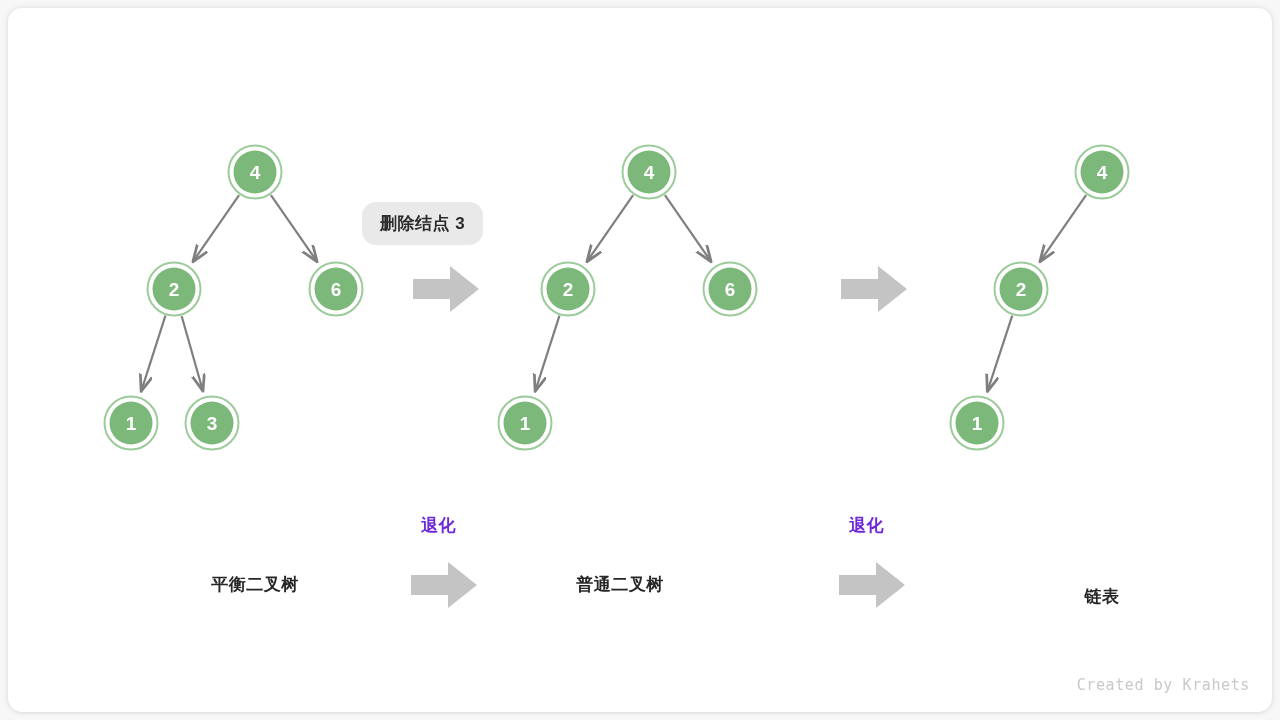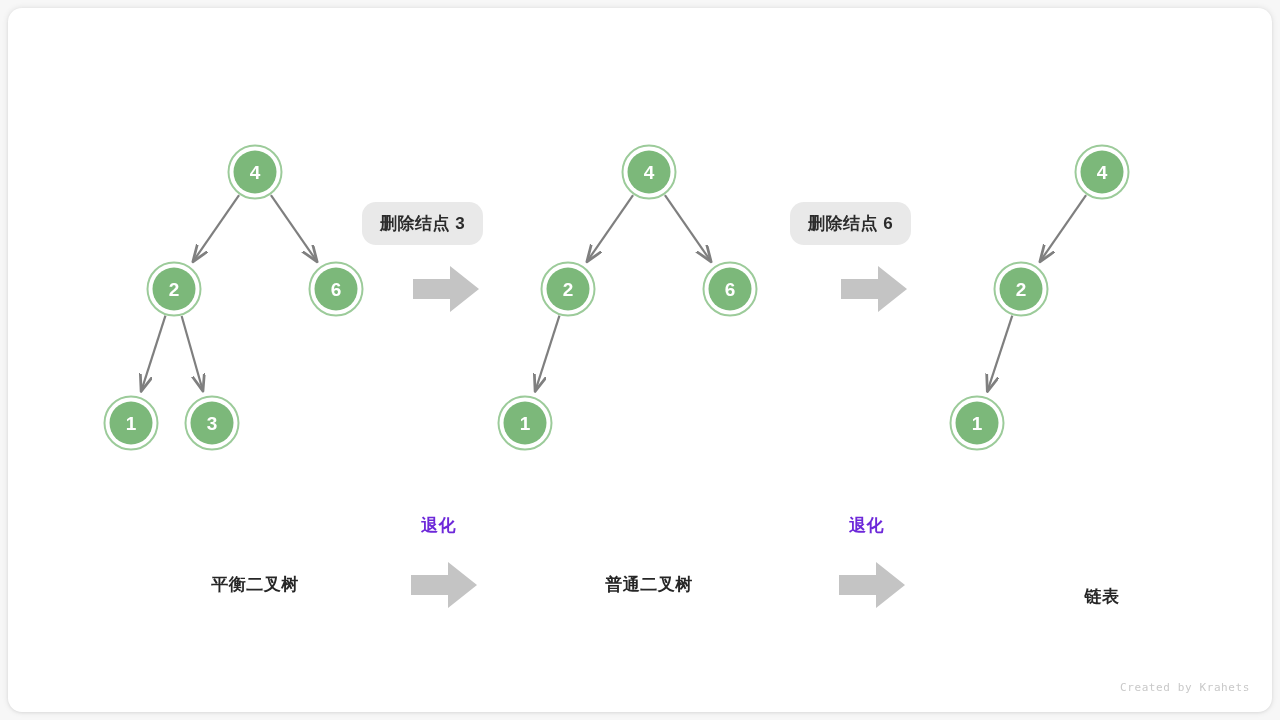--- a/index.html
+++ b/index.html
@@ -114,21 +114,21 @@
     letter-spacing: 0.5px;
     transform: translateX(-50%);
   }
 
   .credit {
     position: absolute;
     right: 22px;
     bottom: 18px;
     color: #c9c9c9;
     font-family: "DejaVu Sans Mono", "Liberation Mono", monospace;
-    font-size: 11px;
+    font-size: 15px;
     letter-spacing: 0.6px;
     white-space: nowrap;
     margin-left: 43px;
   }
 </style>
 </head>
 <body>
 
 <div id="canvas">
   <div id="card">
@@ -211,21 +211,20 @@
             <circle cx="969" cy="415" r="26.5" class="node-ring"></circle>
             <circle cx="969" cy="415" r="21.5" class="node-disc"></circle>
             <text x="969" y="415.5" class="node-label">1</text>
           </g>
         </g>
     </svg>
 
     <div id="overlay">
 
       <div class="step-chip" style="left:354px; top:194px;">删除结点  3</div>
-      <div class="step-chip" style="left:782px; top:194px;">删除结点  6</div>
 
       <div class="block-arrow" style="left:405px; top:256px;">
         <svg viewBox="0 0 66 50" preserveAspectRatio="none">
           <path d="M0,15 L37,15 L37,2 L66,25 L37,48 L37,35 L0,35 Z"></path>
         </svg>
       </div>
       <div class="block-arrow" style="left:833px; top:256px;">
         <svg viewBox="0 0 66 50" preserveAspectRatio="none">
           <path d="M0,15 L37,15 L37,2 L66,25 L37,48 L37,35 L0,35 Z"></path>
         </svg>
@@ -239,20 +238,20 @@
           <path d="M0,15 L37,15 L37,2 L66,25 L37,48 L37,35 L0,35 Z"></path>
         </svg>
       </div>
       <div class="block-arrow" style="left:831px; top:552px;">
         <svg viewBox="0 0 66 50" preserveAspectRatio="none">
           <path d="M0,15 L37,15 L37,2 L66,25 L37,48 L37,35 L0,35 Z"></path>
         </svg>
       </div>
 
       <div class="caption" style="left:247px; top:565px;">平衡二叉树</div>
-      <div class="caption" style="left:641px; top:565px;">普通二叉树</div>
+      <div class="caption" style="left:612px; top:565px;">普通二叉树</div>
       <div class="caption" style="left:1094px; top:565px;margin-top:12px;">链表</div>
 
       <div class="credit">Created by Krahets</div>
     </div>
 
   </div>
 </div>
 
 </body></html>

